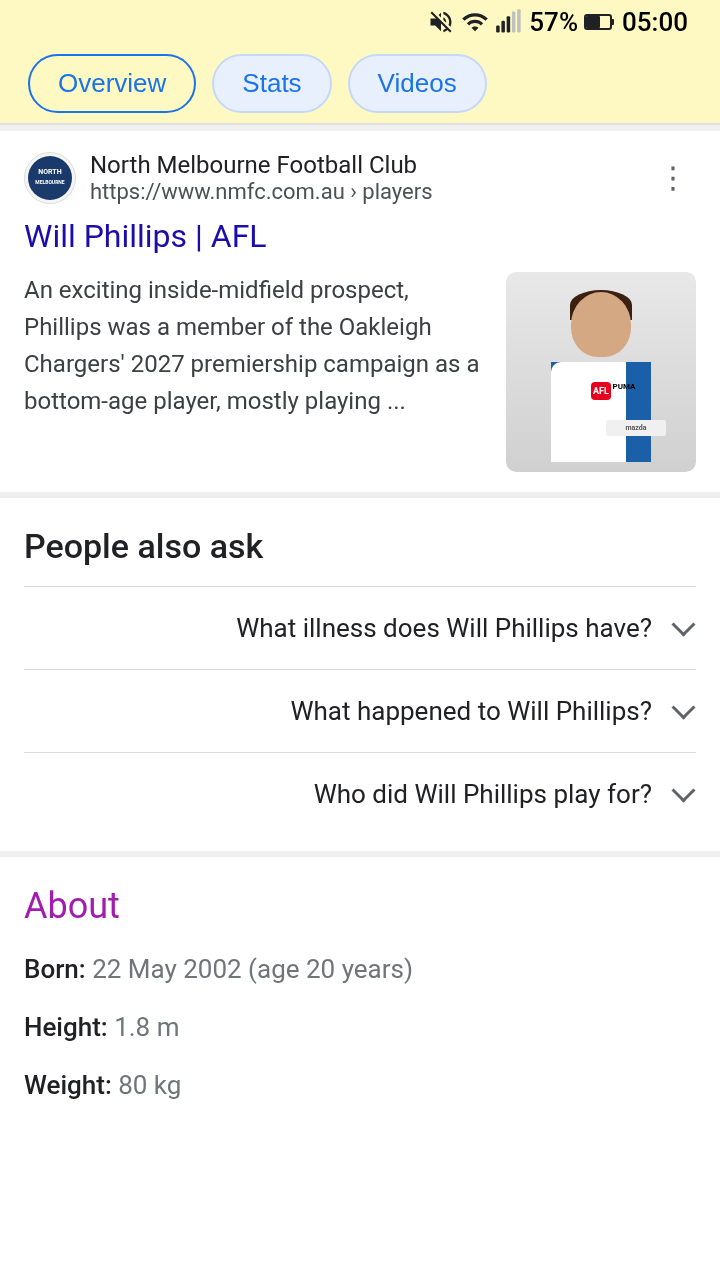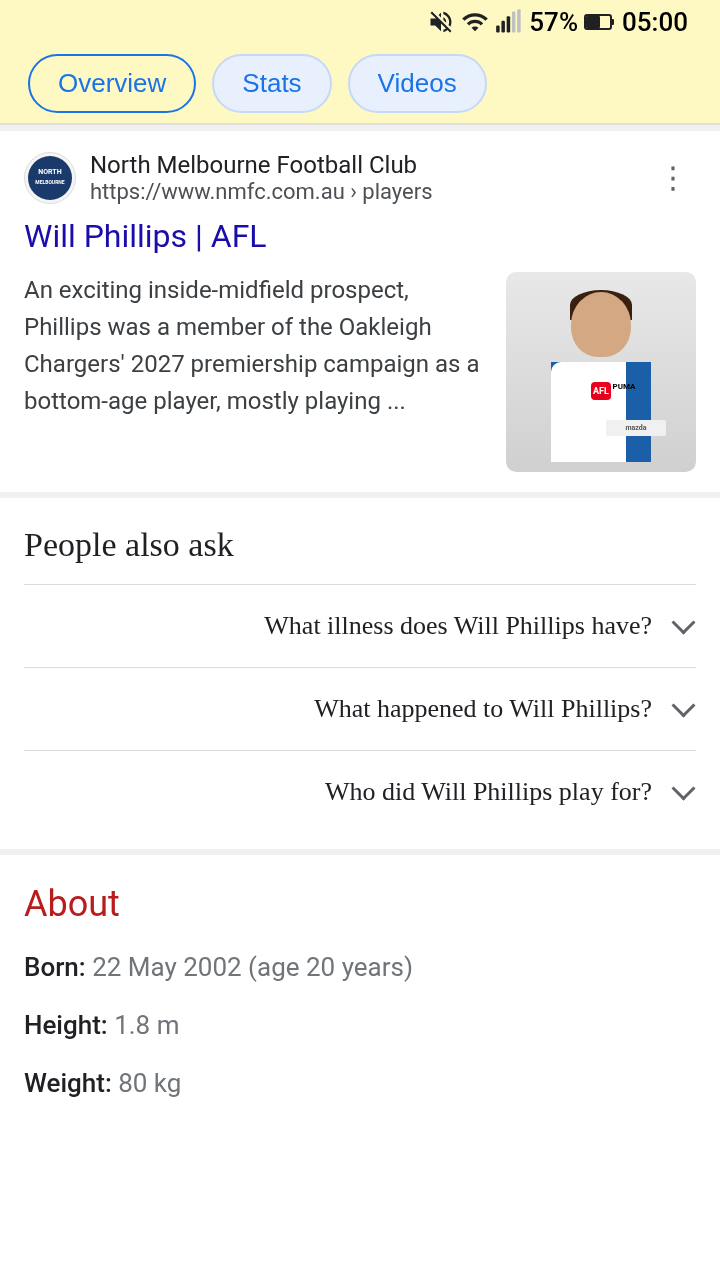--- a/index.html
+++ b/index.html
@@ -205,21 +205,20 @@
       position: absolute;
       top: 90px;
       left: calc(50% + 25px);
     }
 
     
     .people-ask {
       padding: 28px 24px 0;
       background: #fff;
       border-bottom: 6px solid #f0f0f0;
-      font-family: Liberation Serif, serif;
     }
     .section-title {
       font-size: 34px;
       font-weight: 500;
       color: #202124;
       margin-bottom: 20px;
     }
     .faq-item {
       border-top: 1px solid #dadce0;
       padding: 26px 0;
@@ -254,21 +253,21 @@
     }
 
     
     .about-section {
       padding: 28px 24px;
       background: #fff;
     }
     .about-title {
       font-size: 36px;
       font-weight: 400;
-      color: #b91c1c;
+      color: #a21caf;
       margin-bottom: 24px;
     }
     .about-row {
       margin-bottom: 22px;
       font-size: 26px;
       line-height: 1.4;
     }
     .about-label {
       color: #202124;
       font-weight: 500;

